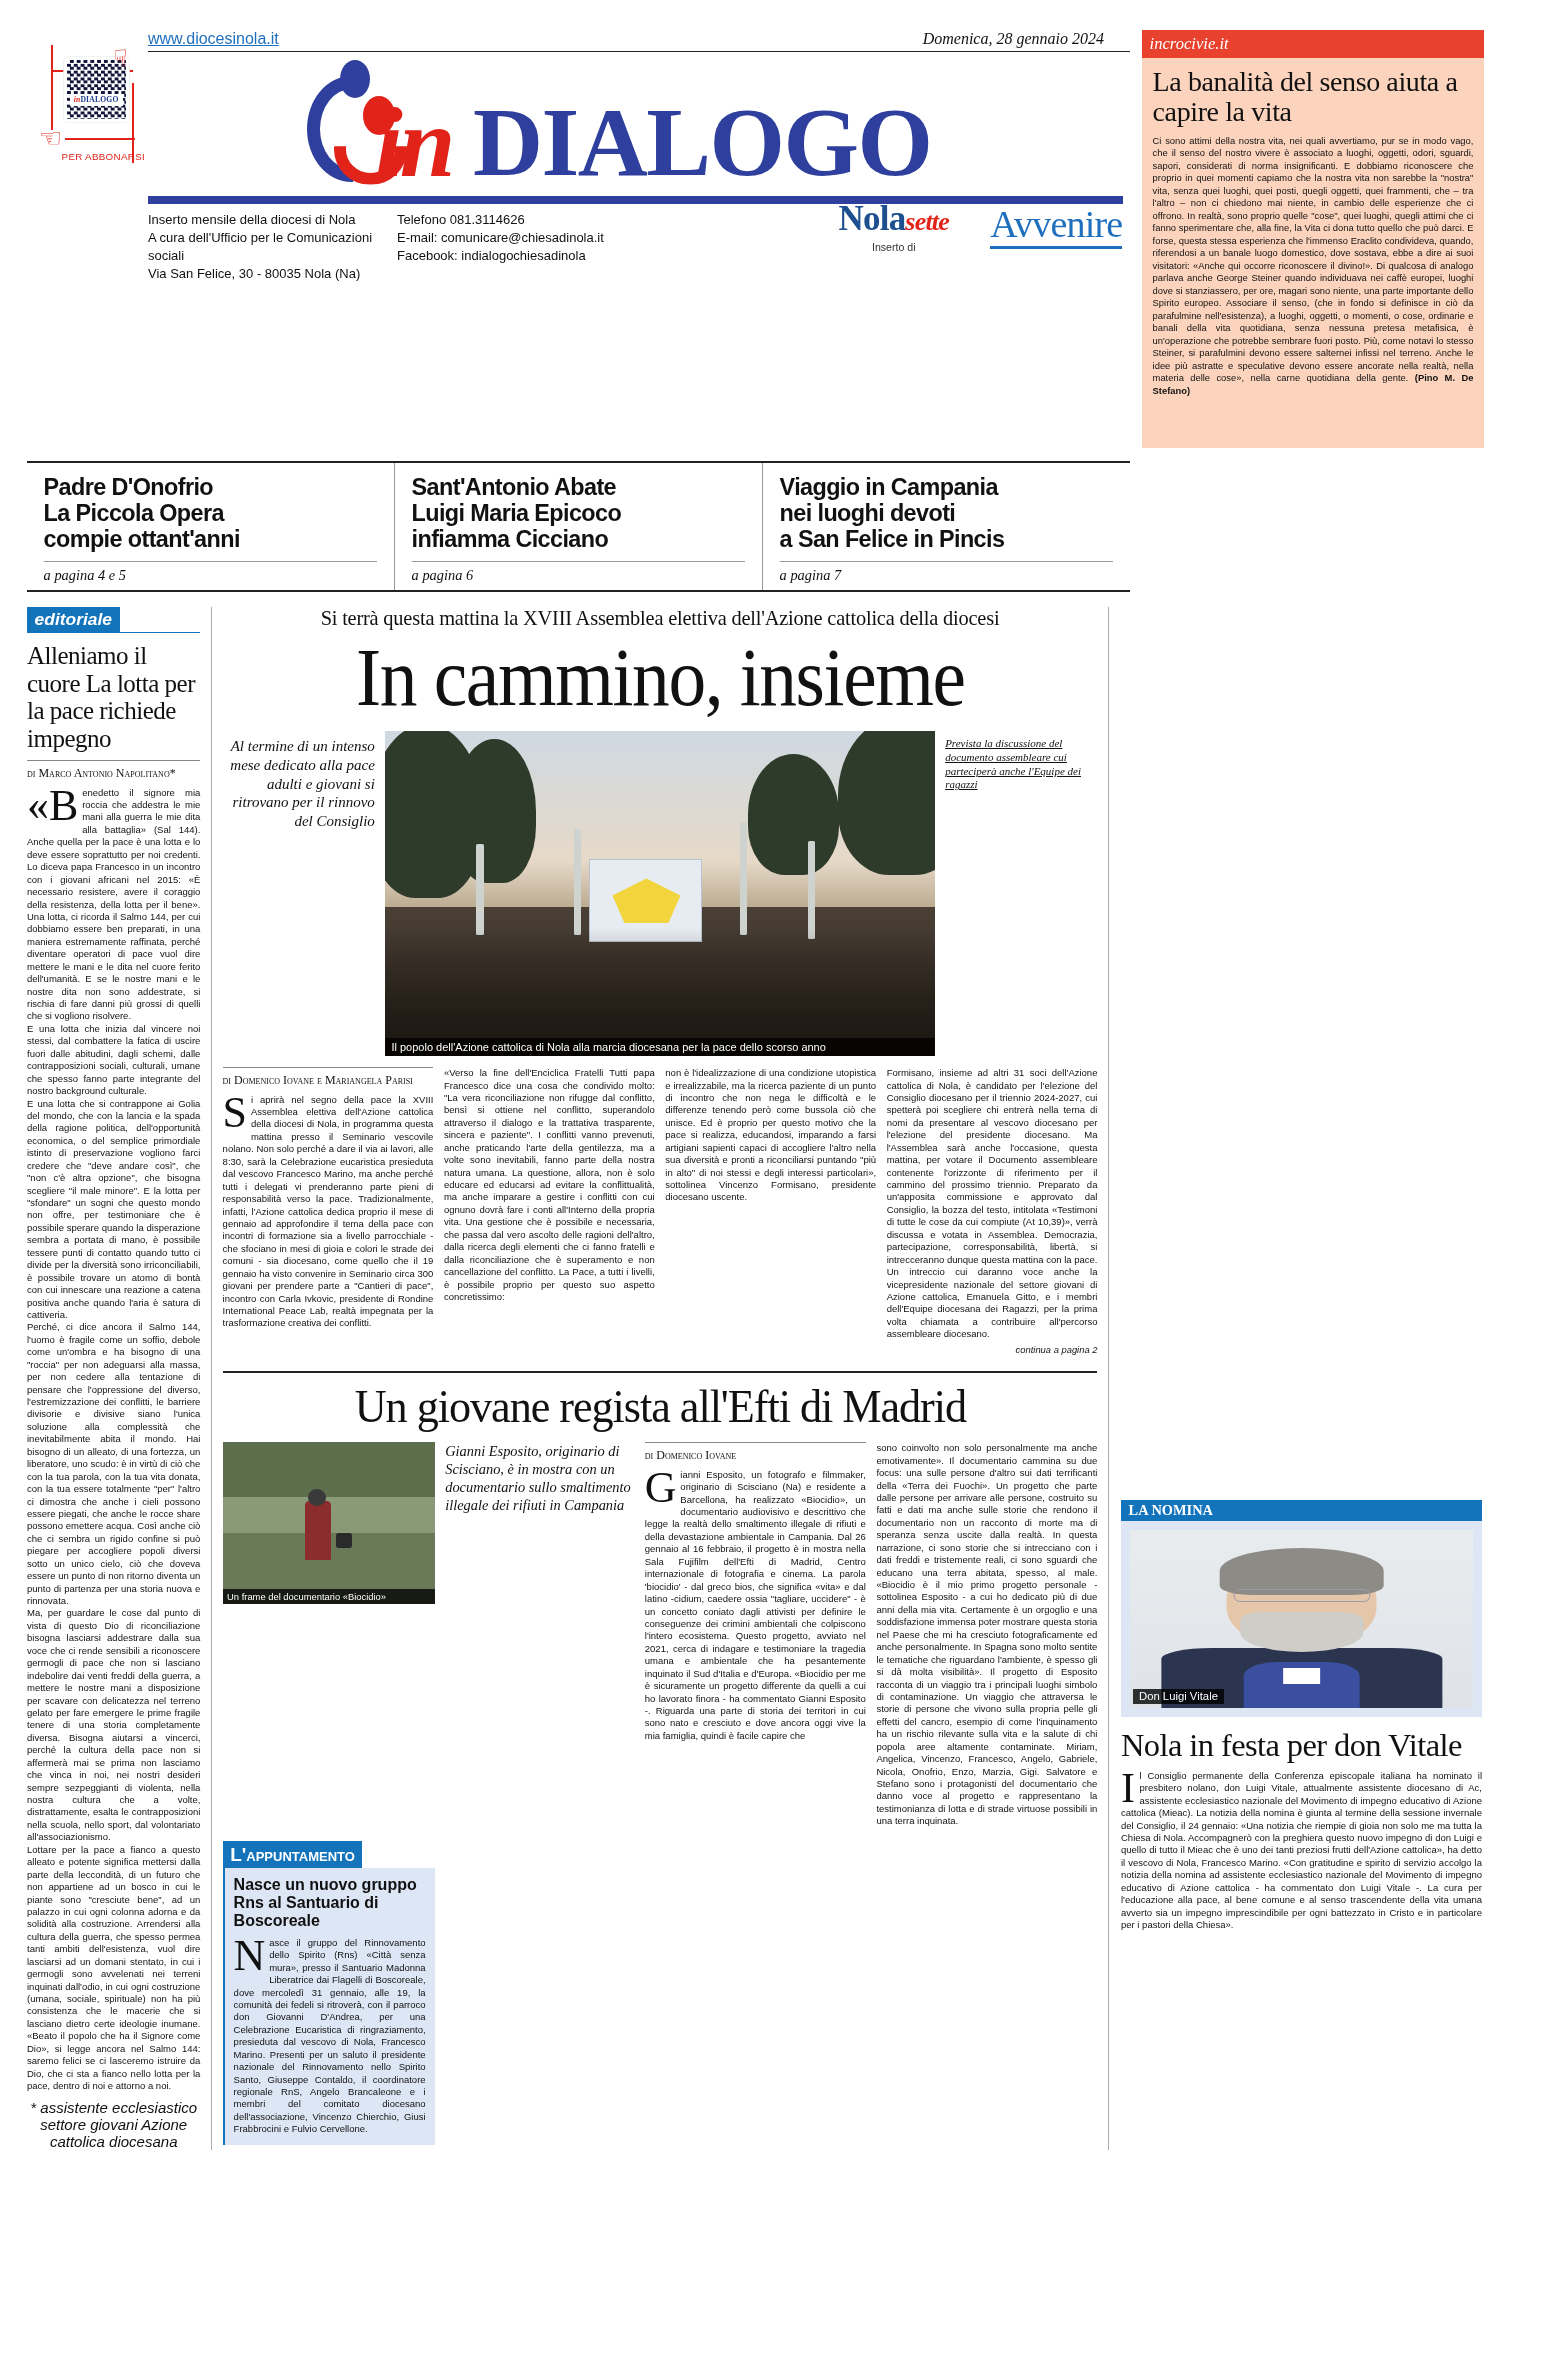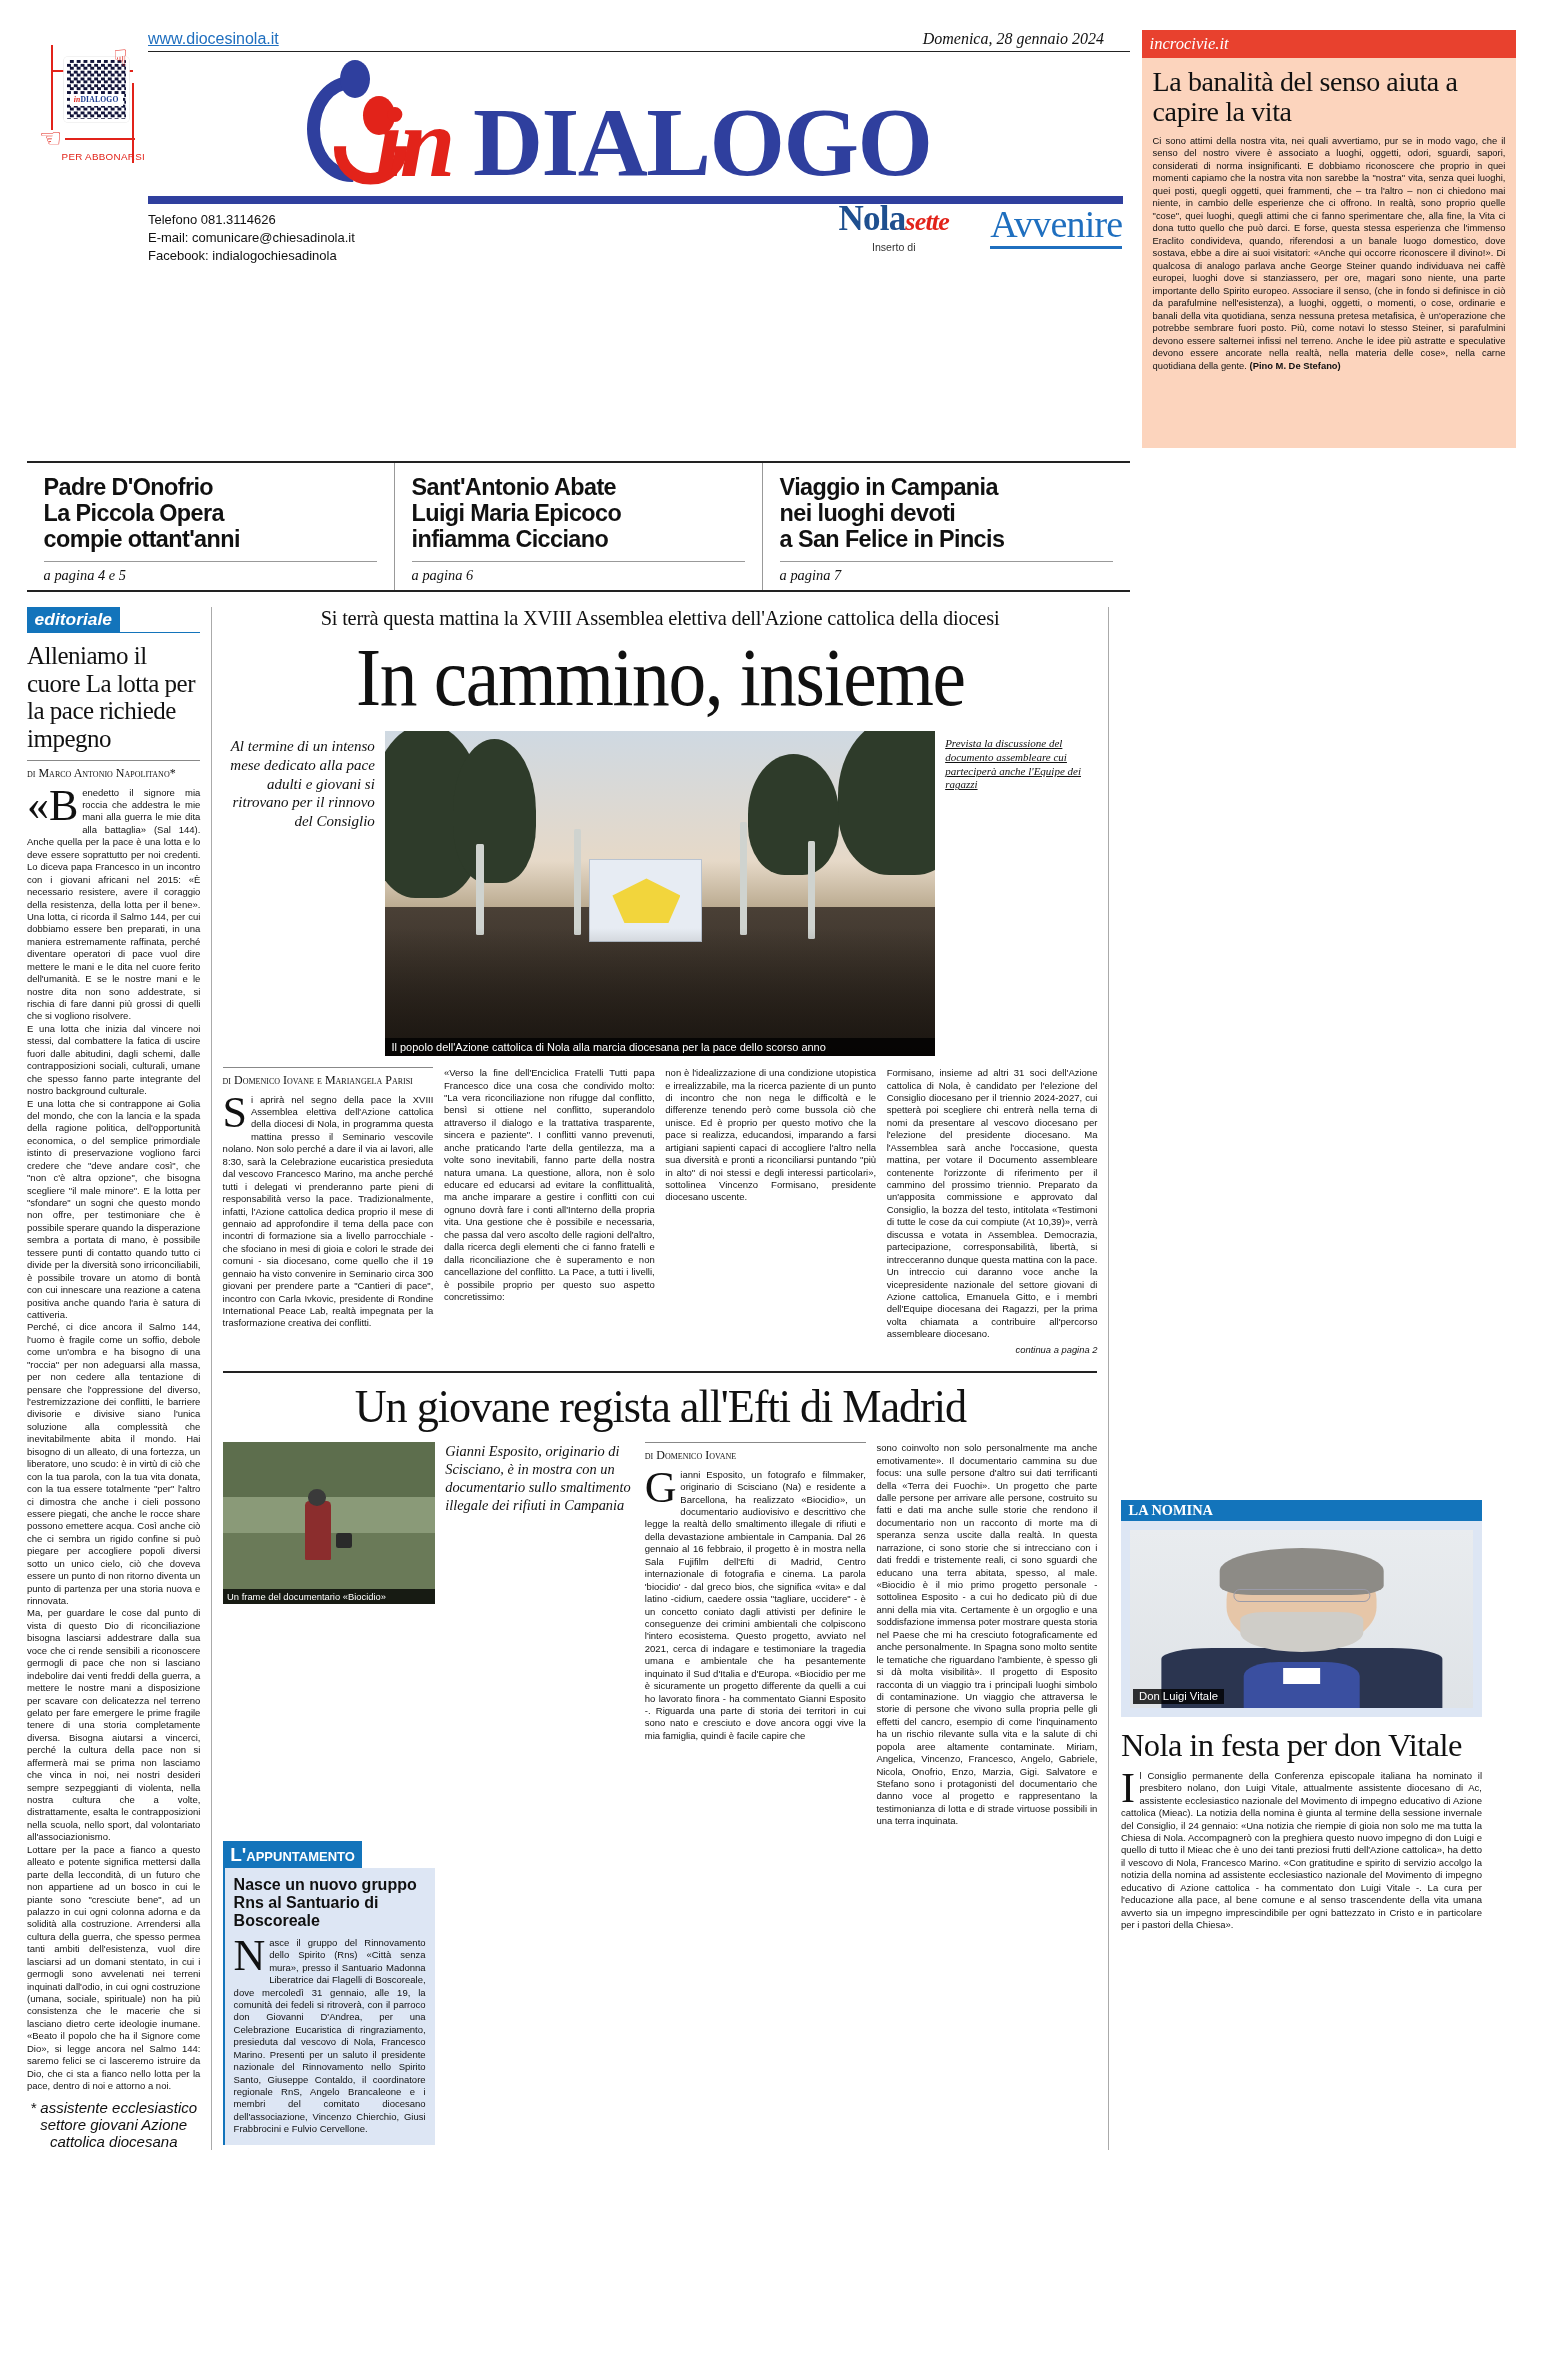--- a/index.html
+++ b/index.html
@@ -9,21 +9,21 @@
     font-family: "Liberation Serif", serif;
     color: #111;
     position: relative;
     overflow: hidden;
   }
   .page { width: 1562px; height: 2366px; padding: 30px 27px 15px 27px; position: relative; }
 
   
   .topstrip { display: flex; width: 100%; }
   .top-left { width: 1103px; position: relative; }
-  .top-right { width: 374px; margin-left: 12px; }
+  .top-right { width: 342px; margin-left: 12px; }
 
   .url-row { display: flex; align-items: baseline; padding-left: 121px; gap: 8px; }
   .url { color: #1f6fbf; font-family: "Liberation Sans", sans-serif; font-size: 16px; text-decoration: underline; }
   .dateline { margin-left: auto; font-style: italic; font-size: 16px; padding-right: 26px; }
   .rule-top { border-bottom: 1.5px solid #222; margin-left: 121px; margin-top: 3px; }
 
   
   .qrblock { position: absolute; left: 7.6px; top: 10.6px; width: 113px; height: 121px; }
   .qrframe { position: absolute; inset: 0; }
   .qrframe .v1 { position: absolute; left: 16.6px; top: 4.5px; width: 2.3px; height: 85px; background: #e2231a; }
@@ -210,20 +210,25 @@
           <div class="mh-head"></div>
           <div class="mh-red-arc"></div>
           <div class="mh-red-head"></div>
         </div>
         <div class="mh-in">in</div>
         <div class="mh-dialogo">DIALOGO</div>
       </div>
       <div class="mh-blue-bar"></div>
 
       <div class="mh-info">
+        <div class="c1">
+          <div>Inserto mensile della diocesi di Nola</div>
+          <div>A cura dell'Ufficio per le Comunicazioni sociali</div>
+          <div>Via San Felice, 30 - 80035 Nola (Na)</div>
+        </div>
         <div class="c2">
           <div>Telefono 081.3114626</div>
           <div>E-mail: comunicare@chiesadinola.it</div>
           <div>Facebook: indialogochiesadinola</div>
         </div>
         <div class="nolasette">
           <div class="ns-main"><span>Nola</span><em>sette</em></div>
           <div class="ns-sub">Inserto di</div>
         </div>
         <div class="avvenire">

